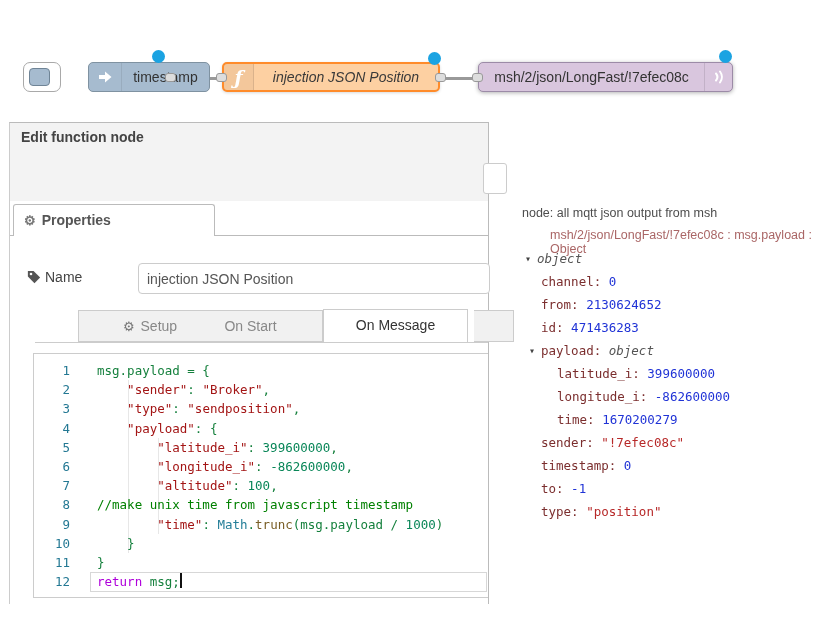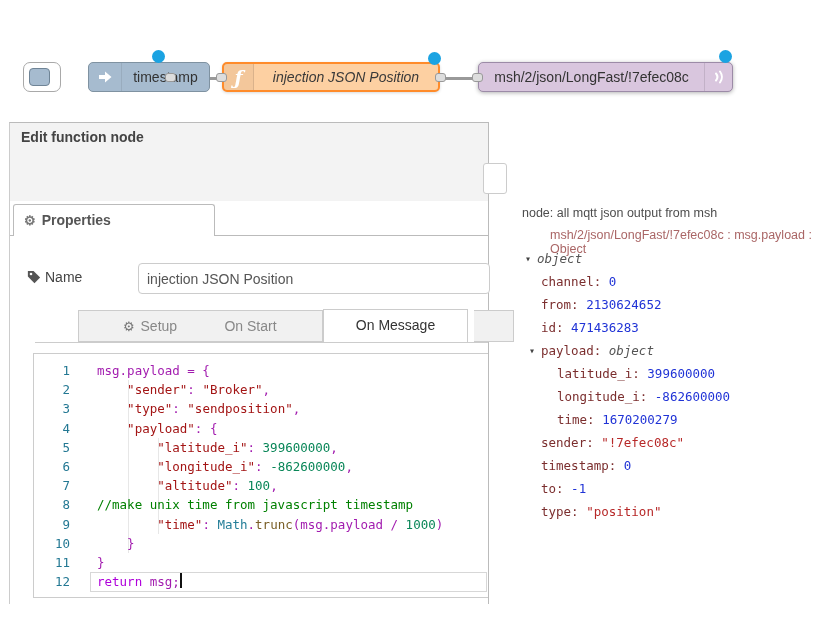--- a/index.html
+++ b/index.html
@@ -64,21 +64,21 @@
       font-weight:normal;color:#333;border-left:1px solid #ccc;}
   #ftab-sliver{left:439px;width:40px;border-left:none;}
 
   
   #editor{position:absolute;left:23px;top:230px;right:0;height:245px;box-sizing:border-box;
       border:1px solid #ccc;border-right:none;background:#fff;overflow:hidden;padding-top:7px;}
   .code-row{display:flex;height:19.2px;line-height:19.2px;position:relative;z-index:2;}
   .gutter{width:36px;text-align:right;color:#237893;font-family:"DejaVu Sans Mono",monospace;
       font-size:12.5px;flex:none;}
   .code-text{margin-left:27px;font-family:"DejaVu Sans Mono",monospace;font-size:12.5px;white-space:pre;}
-  .tk-plain{color:#a21caf}.tk-str{color:#a31515}.tk-num{color:#098658}.tk-com{color:#008000}
+  .tk-plain{color:#15803d}.tk-str{color:#a31515}.tk-num{color:#098658}.tk-com{color:#008000}
   .tk-kw{color:#af00db}.tk-type{color:#267f99}.tk-fn{color:#795e26}
   .guide{position:absolute;width:1px;background:#e7e7e7;z-index:1;}
   #guide1{left:94px;top:26px;height:173px;}
   #guide2{left:124px;top:84px;height:96px;}
   #cur-line{position:absolute;left:56px;right:1px;top:218px;height:20px;border:1px solid #d7d7d7;
       box-sizing:border-box;z-index:0;}
   .cursor{display:inline-block;width:0;border-left:2px solid #111;height:15px;vertical-align:-2px;}
 
   
   #debug{position:absolute;left:510px;top:200px;width:316px;}

